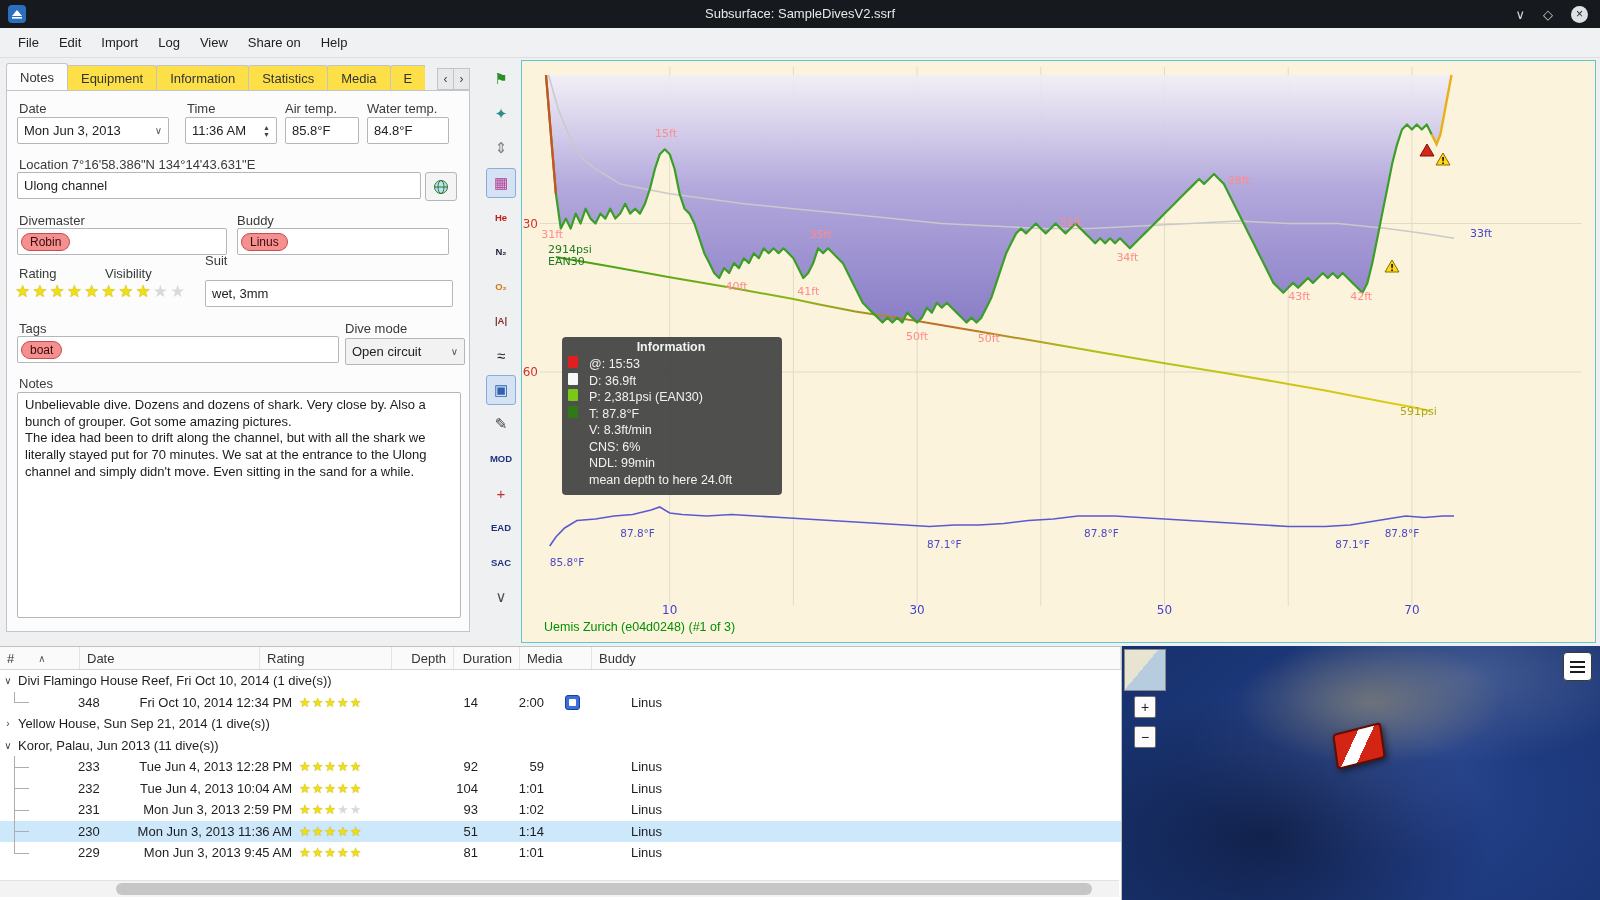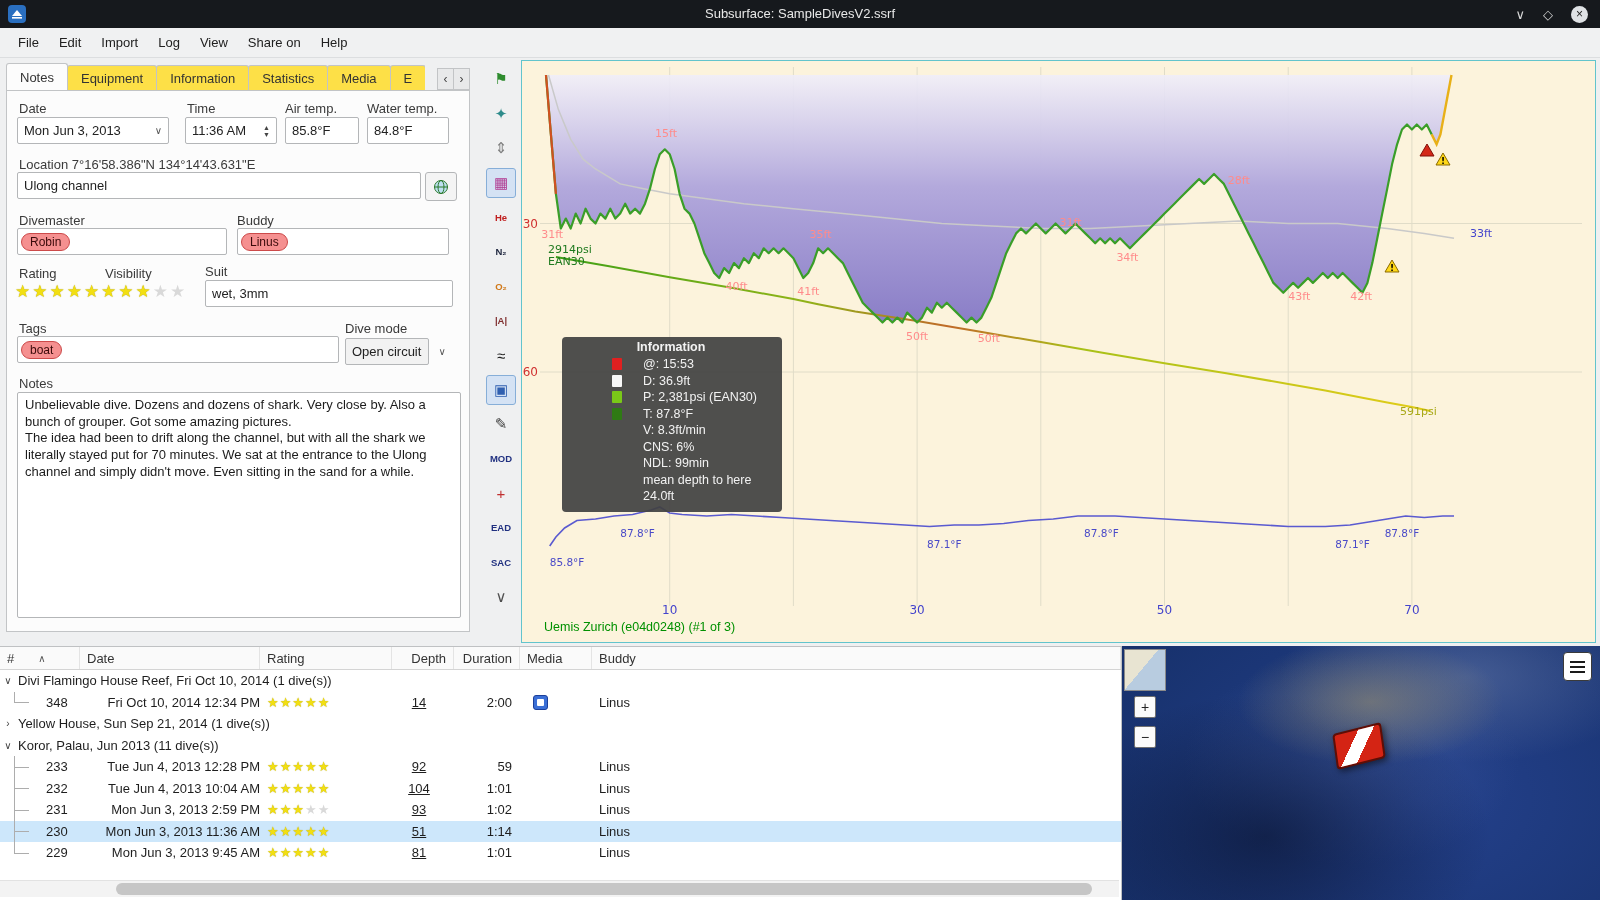--- a/index.html
+++ b/index.html
@@ -56,44 +56,44 @@
   .tb-btn.selected{background:#d4e2f4;border:1px solid #86aed8;}
 
   
   .chart-panel{position:absolute;left:521px;top:60px;width:1075px;height:583px;background:#fcf3dc;
        border:1px solid #62c4cc;box-sizing:border-box;overflow:hidden;}
   .chart-panel svg{position:absolute;left:0;top:0;}
   svg text{font-family:"DejaVu Sans",sans-serif;}
   .info-box{position:absolute;left:40px;top:276px;width:206px;background:rgba(66,66,66,0.93);
        border-radius:4px;color:#f2f2f2;font-size:12.5px;padding:3px 8px 7px 6px;}
   .ib-title{text-align:center;font-weight:bold;margin-bottom:2px;}
-  .ib-row{display:flex;align-items:center;gap:21px;line-height:16.5px;margin-left:44px;}
+  .ib-row{display:flex;gap:11px;line-height:16.5px;}
   .ib-chip{width:10px;height:12px;flex:0 0 10px;border-radius:1px;}
   .chart-footer{position:absolute;left:22px;bottom:8px;color:#009000;font-size:12.5px;}
 
   
   .dive-list{position:absolute;left:0;top:646px;width:1122px;height:254px;background:#fff;
        border-top:1px solid #bfc1c3;border-right:1px solid #bfc1c3;box-sizing:border-box;overflow:hidden;}
   .dl-header{height:22px;display:flex;background:#fafafa;border-bottom:1px solid #d4d4d4;color:#333;}
   .dl-h{display:flex;align-items:center;padding:0 7px;border-right:1px solid #e4e4e4;box-sizing:border-box;}
   .h-num{width:80px;} .h-date{width:180px;} .h-rating{width:132px;}
   .h-depth{width:62px;justify-content:flex-end;} .h-dur{width:66px;justify-content:flex-end;}
   .h-media{width:72px;} .h-buddy{flex:1;}
   .sort-caret{margin-left:24px;font-size:10px;color:#555;}
   .dl-row{height:21.5px;display:flex;align-items:center;color:#1e1e1e;}
   .dl-row.sel{background:#cde7fb;}
   .caret{width:16px;text-align:center;font-size:10px;color:#444;}
   .trip-label{padding-left:2px;}
   .tree{position:relative;width:46px;align-self:stretch;flex:0 0 46px;}
   .tree::before{content:"";position:absolute;left:14px;top:0;bottom:0;border-left:1px solid #adadad;}
   .tree.last::before{bottom:50%;}
   .tree::after{content:"";position:absolute;left:14px;top:50%;width:15px;border-top:1px solid #adadad;}
-  .c-num{width:34px;flex:0 0 34px;} .c-date{width:180px;flex:0 0 180px;padding-left:7px;box-sizing:border-box;text-align:right;}
+  .c-num{width:34px;flex:0 0 34px;margin-left:32px;} .c-date{width:180px;flex:0 0 180px;padding-left:7px;box-sizing:border-box;text-align:right;}
   .c-rating{width:132px;flex:0 0 132px;padding-left:7px;box-sizing:border-box;display:flex;letter-spacing:1px;font-size:13px;}
-  .c-depth{width:62px;flex:0 0 62px;text-align:center;padding-right:8px;box-sizing:border-box;text-decoration:underline;}
+  .c-depth{width:62px;flex:0 0 62px;text-align:right;padding-right:8px;box-sizing:border-box;}
   .c-dur{width:66px;flex:0 0 66px;text-align:right;padding-right:8px;box-sizing:border-box;}
   .c-media{width:72px;flex:0 0 72px;display:flex;align-items:center;padding-left:13px;box-sizing:border-box;}
   .c-buddy{flex:1;padding-left:7px;}
   .media-ico{width:13px;height:13px;border-radius:3px;background:#3b6fd6;border:1px solid #1c3f9a;position:relative;}
   .media-ico::after{content:"";position:absolute;left:3px;top:3px;right:3px;bottom:3px;background:#fff;border-radius:1px;}
   .hscroll{position:absolute;left:0;right:2px;bottom:3px;height:16px;background:#f3f3f3;border-top:1px solid #e2e2e2;}
   .hthumb{position:absolute;left:116px;top:2px;width:976px;height:12px;background:#c6c6c6;border-radius:6px;}
 
   
   .map-panel{position:absolute;left:1122px;top:646px;width:478px;height:254px;overflow:hidden;
@@ -198,21 +198,21 @@
     <span class="f-label" style="left:230px;top:122px;">Buddy</span>
     <div class="f-input" style="left:10px;top:137px;width:210px;padding:0 3px;">
       <span class="chip">Robin</span>
     </div>
     <div class="f-input" style="left:230px;top:137px;width:212px;padding:0 3px;">
       <span class="chip">Linus</span>
     </div>
 
     <span class="f-label" style="left:12px;top:175px;">Rating</span>
     <span class="f-label" style="left:98px;top:175px;">Visibility</span>
-    <span class="f-label" style="left:198px;top:173px;">Suit</span>
+    <span class="f-label" style="left:198px;top:162px;">Suit</span>
     <span class="stars" style="left:8px;top:190px;">
         <span class="star full">★</span>
         <span class="star full">★</span>
         <span class="star full">★</span>
         <span class="star full">★</span>
         <span class="star full">★</span>
       </span>
     <span class="stars" style="left:94px;top:190px;">
         <span class="star full">★</span>
         <span class="star full">★</span>
@@ -222,21 +222,21 @@
       </span>
     <div class="f-input" style="left:198px;top:189px;width:248px;">
       <span>wet, 3mm</span>
     </div>
 
     <span class="f-label" style="left:12px;top:230px;">Tags</span>
     <span class="f-label" style="left:338px;top:230px;">Dive mode</span>
     <div class="f-input" style="left:10px;top:245px;width:322px;padding:12px 3px;">
       <span class="chip">boat</span>
     </div>
-    <div class="f-input" style="left:338px;top:247px;width:84px;background:#f2f2f2;">
+    <div class="f-input" style="left:338px;top:247px;width:120px;background:#f2f2f2;">
       <span>Open circuit</span>
       <span class="combo-arrow">∨</span>
     </div>
 
     <span class="f-label" style="left:12px;top:285px;">Notes</span>
     <textarea class="notes-area" style="left: 10px; top: 301px; width: 444px; height: 226px;">Unbelievable dive. Dozens and dozens of shark. Very close by. Also a bunch of grouper. Got some amazing pictures.
 The idea had been to drift along the channel, but with all the shark we literally stayed put for 70 minutes. We sat at the entrance to the Ulong channel and simply didn't move. Even sitting in the sand for a while.</textarea>
   </div>
 </div>
 

